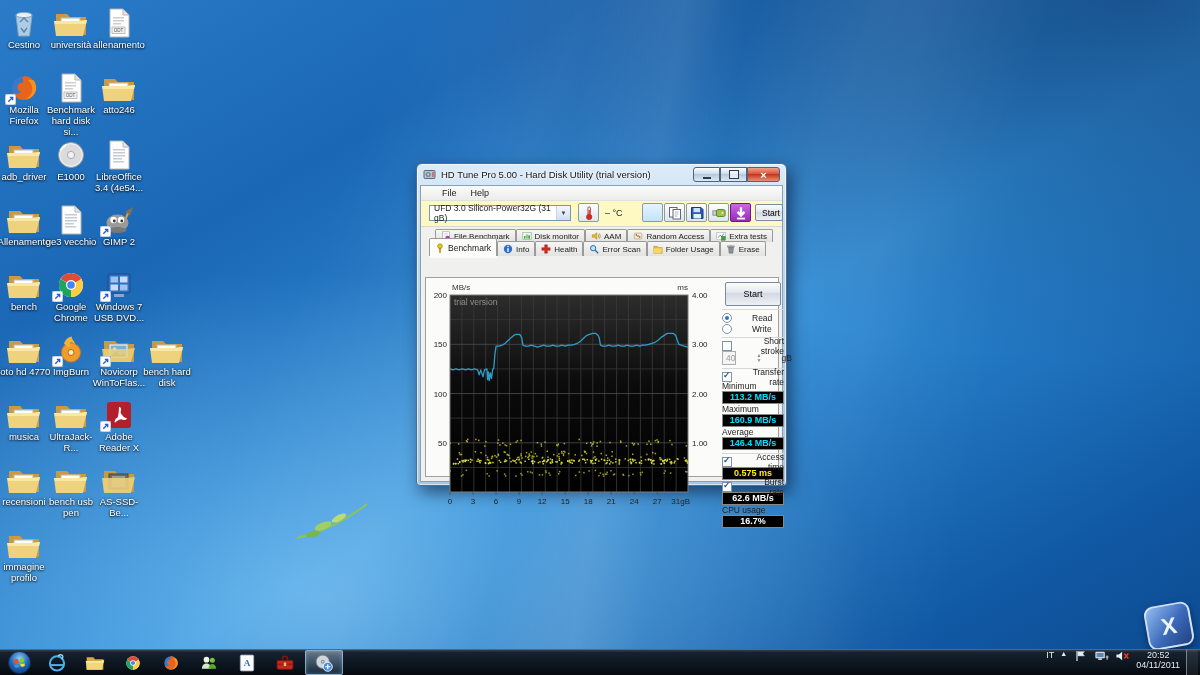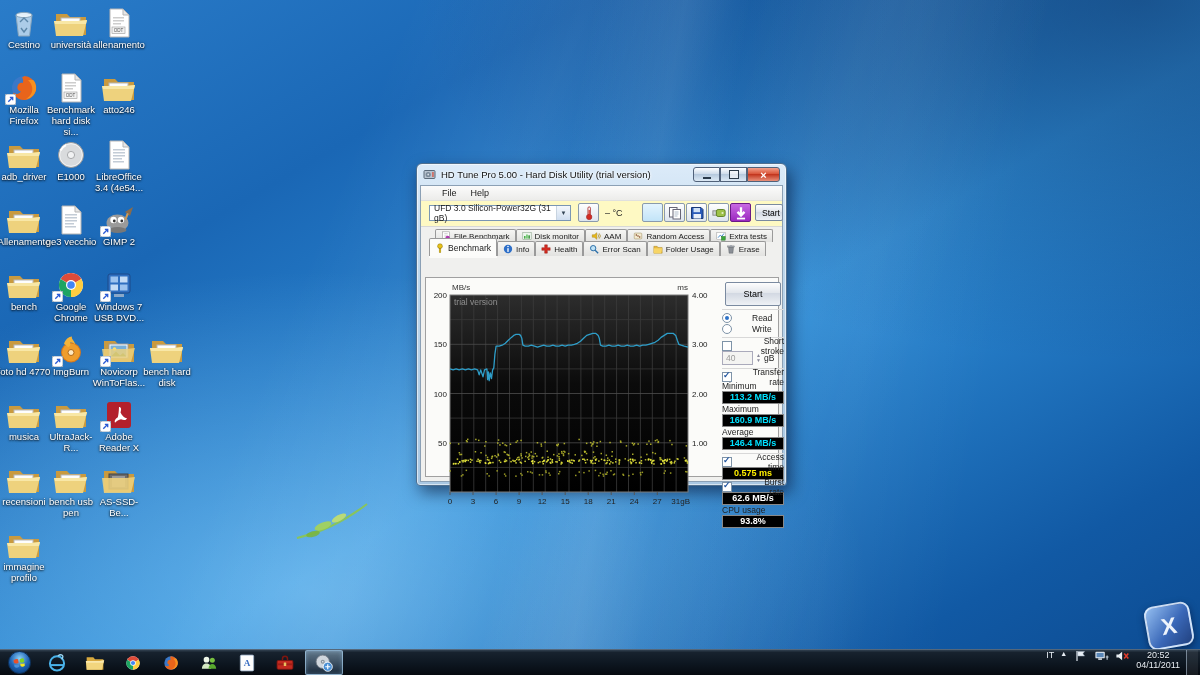--- a/index.html
+++ b/index.html
@@ -79,21 +79,21 @@
   .psep{border-top:1px solid #d8d8d8;margin:3px 0 2px;}
   .crow{display:flex;align-items:center;gap:20px;height:11px;text-align:right;}
   .rad{width:8px;height:8px;border-radius:50%;border:1px solid #7e93a8;background:#fff;position:relative;flex:0 0 auto;}
   .rad.sel::after{content:"";position:absolute;inset:2px;border-radius:50%;background:#2d72c8;}
   .cb{width:8px;height:8px;border:1px solid #7e93a8;background:#fff;position:relative;flex:0 0 auto;}
   .cb.checked::after{content:"\2713";position:absolute;top:-3px;left:0;font-size:9px;font-weight:bold;color:#2457a0;}
   .plbl{height:9px;line-height:9px;}
   .vbox{height:11px;line-height:11px;background:#000;border:1px solid #888;text-align:center;
     font-size:9px;font-weight:bold;color:#00e1ff;margin:0 0 1px;}
   .vbox.y{color:#ffef00;}.vbox.w{color:#fff;}
-  .spinrow{display:flex;align-items:center;gap:3px;height:14px;}
+  .spinrow{display:flex;align-items:center;gap:20px;height:14px;}
   .spin{width:26px;height:12px;border:1px solid #aab;background:#f4f4f2;color:#999;font-size:8.5px;line-height:12px;padding-left:3px;}
   .sarr{display:flex;flex-direction:column;font-size:5px;color:#889;line-height:5px;}
   .gray{color:#9a9a9a;}
   
   #taskbar{position:absolute;left:0;bottom:0;width:100%;height:25px;
     background:linear-gradient(#31404f 0%,#17222e 10%,#0d1620 55%,#060a10 100%);
     border-top:1px solid rgba(150,180,210,.55);display:flex;align-items:center;z-index:20;}
   .titem{width:36px;height:23px;display:flex;align-items:center;justify-content:center;margin:0 1px;border-radius:2px;cursor:pointer;}
   .titem span, .titem svg{width:20px;height:20px;display:block;}
   .titem.orb span,.titem.orb svg{width:25px;height:25px;}
@@ -1185,21 +1185,21 @@
               <span class="cb checked"></span>
               <span>Access time</span>
             </div>
           <div class="vbox y">0.575 ms</div>
           <div class="crow">
               <span class="cb checked"></span>
               <span>Burst rate</span>
             </div>
           <div class="vbox w">62.6 MB/s</div>
           <div class="plbl">CPU usage</div>
-          <div class="vbox w">93.8%</div>
+          <div class="vbox w">16.7%</div>
         </div>
       </div>
     </div>
   </div>
 
   <div id="taskbar">
     <div id="titems" style="display:flex;align-items:center;">
         <div class="titem orb">
           <span>
             <svg viewBox="0 0 26 26">

